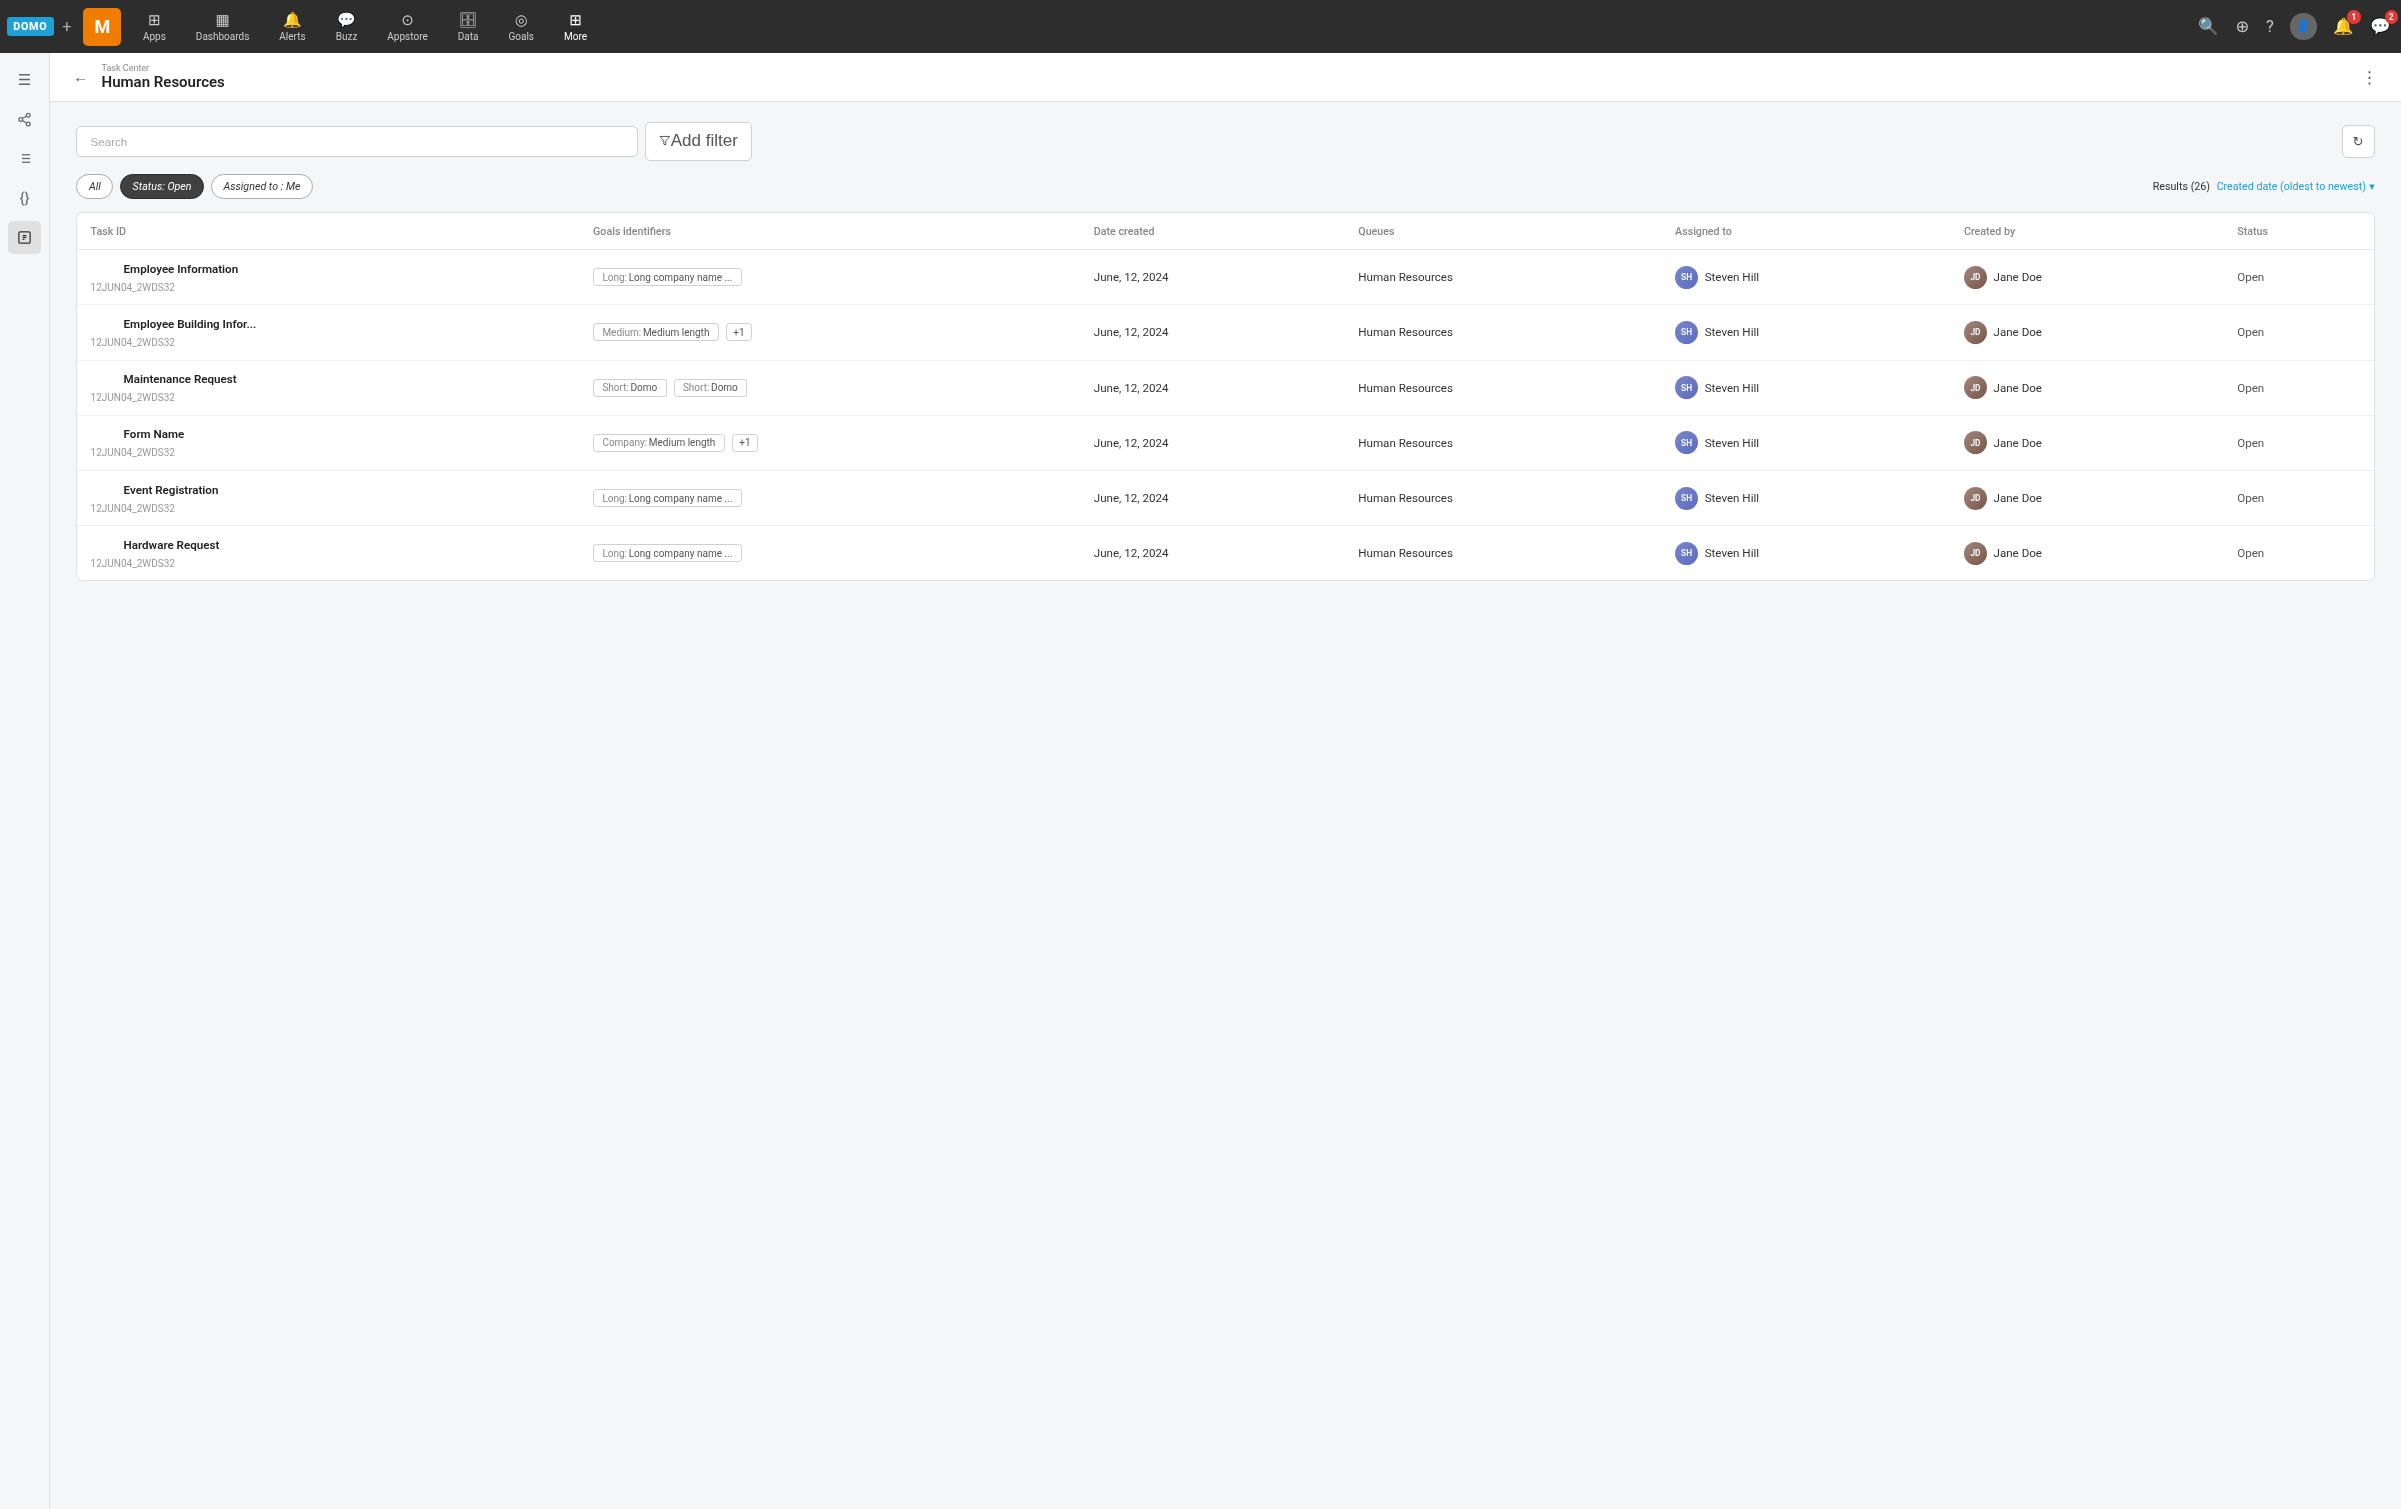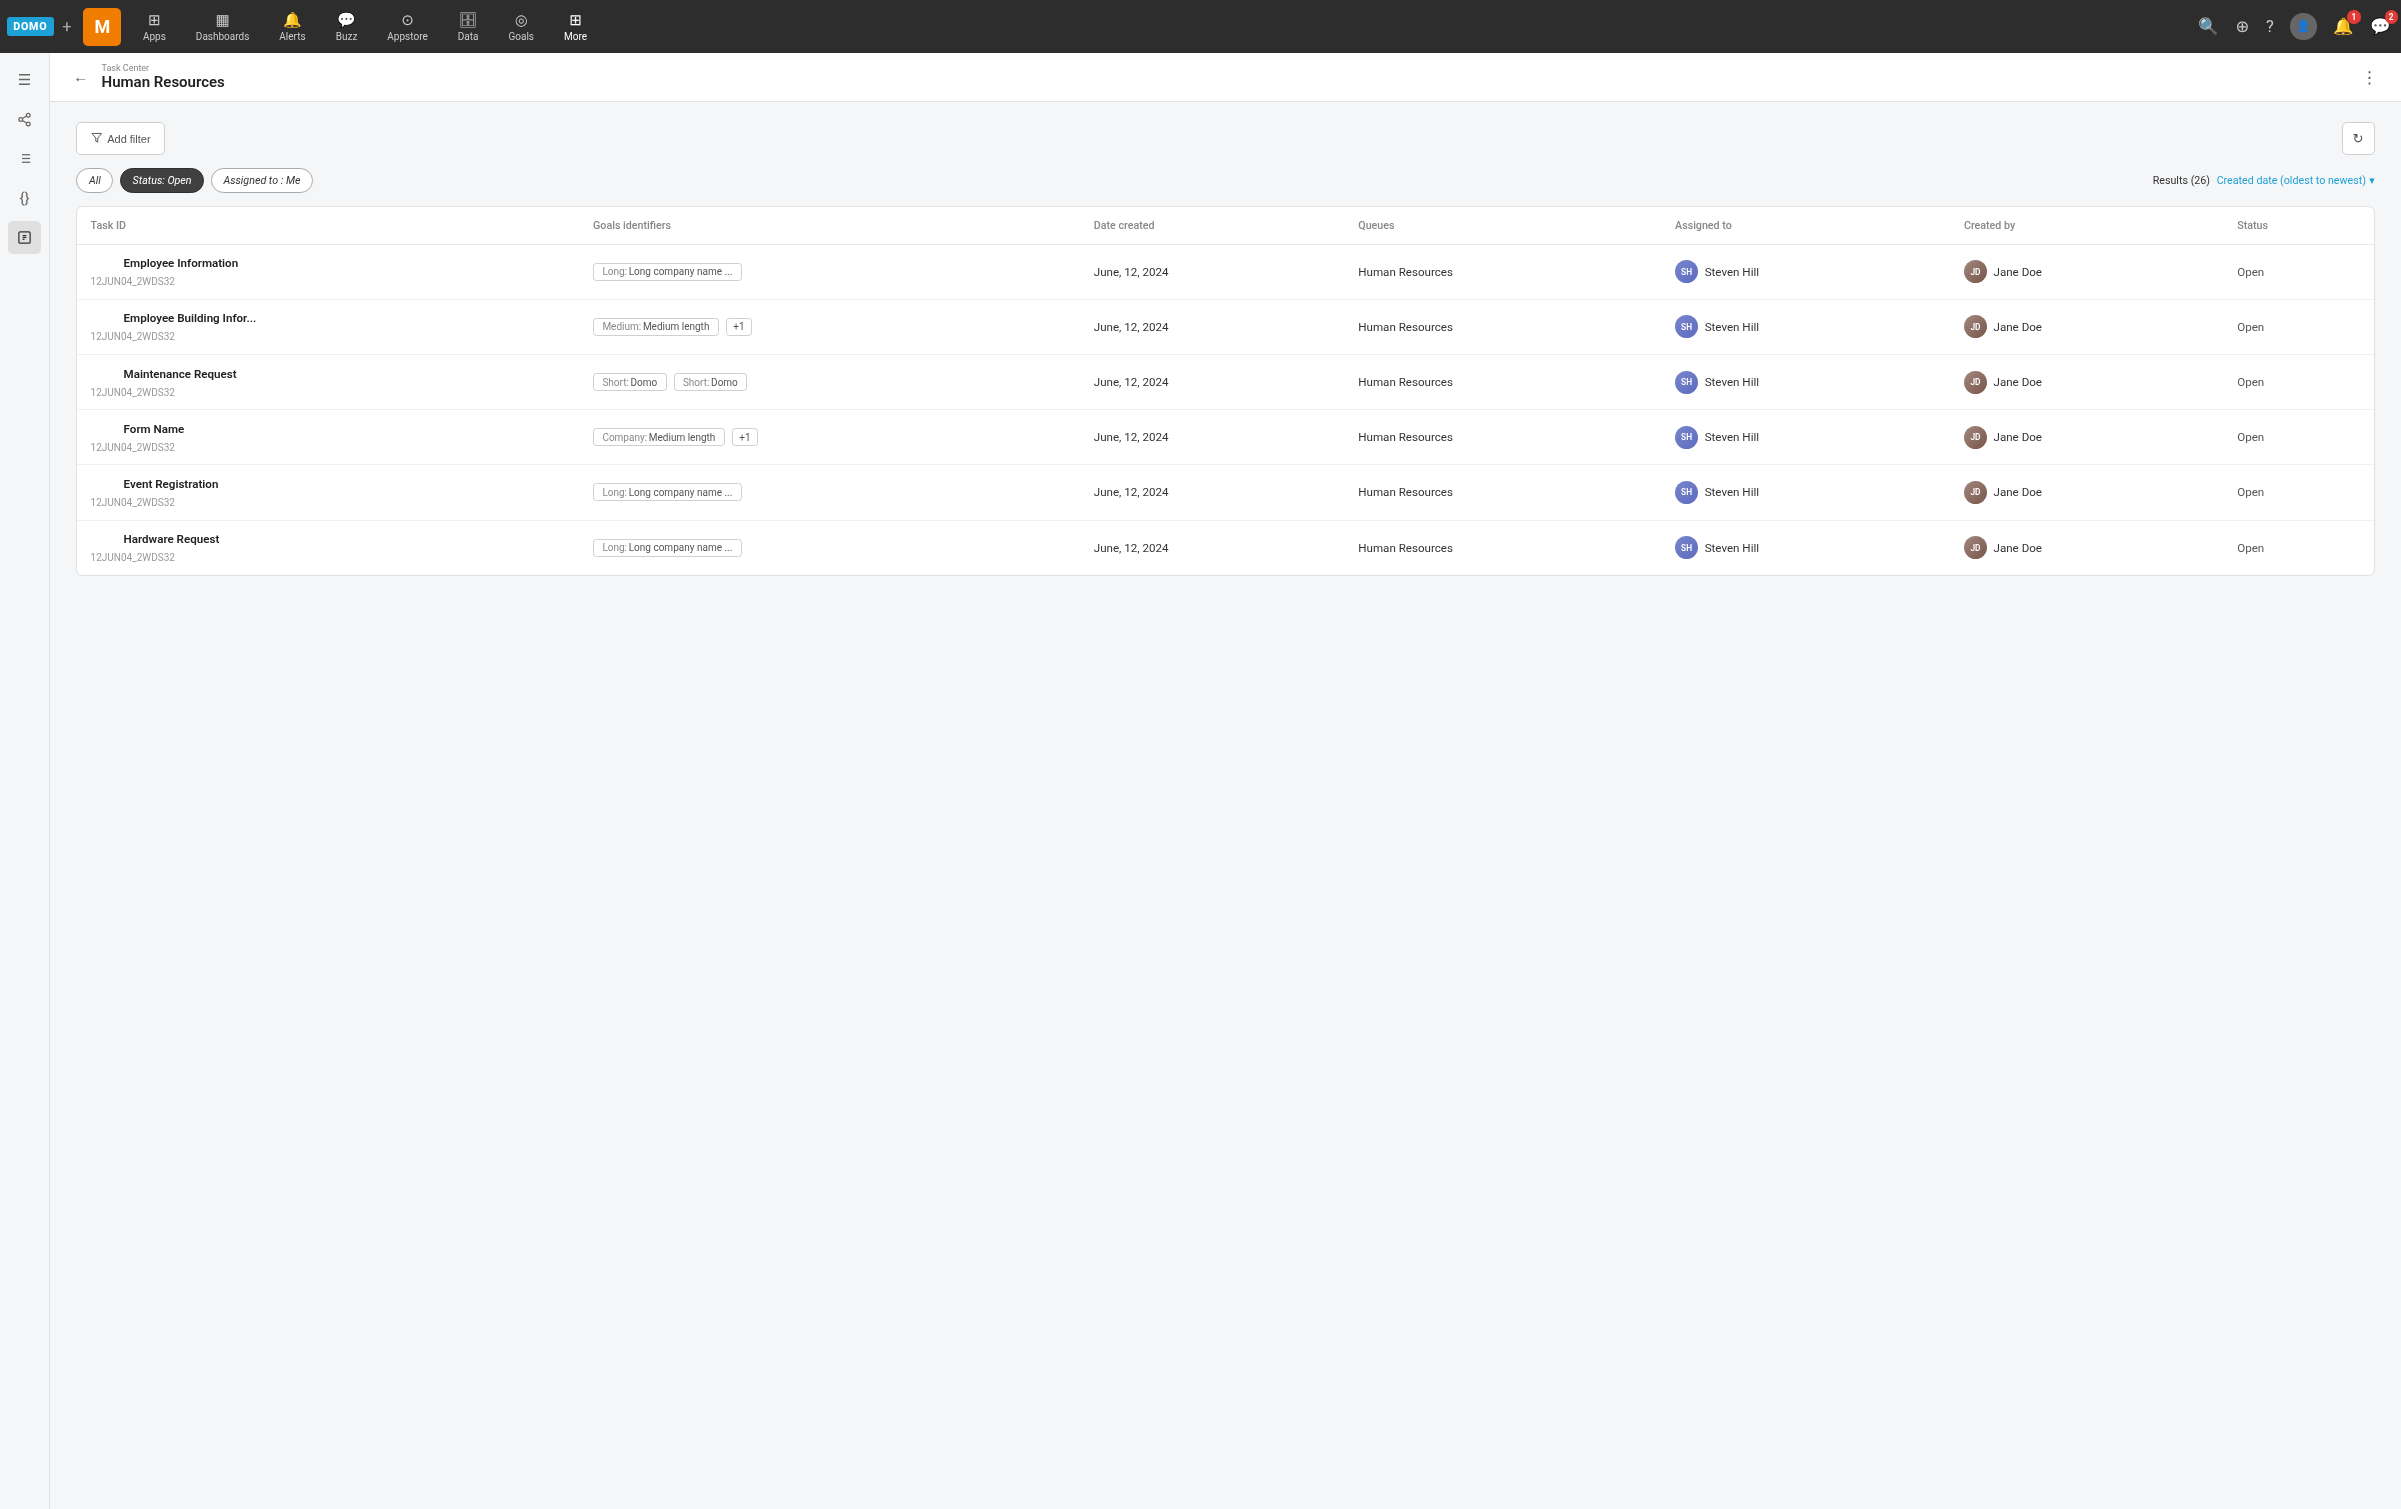--- a/index.html
+++ b/index.html
@@ -219,27 +219,26 @@
       border-radius: 5px;
       font-size: 11.6px;
       color: #333;
       background: white;
       outline: none;
     }
     .search-input::placeholder { color: #aaa; }
     .add-filter-btn {
       display: flex;
       align-items: center;
-      gap: 5px;
       padding: 8.3px 13.2px;
       border: 0.8px solid #d0d0d0;
       border-radius: 5px;
       background: white;
       color: #555;
-      font-size: 11px;
+      font-size: 17px;
       cursor: pointer;
     }
     .refresh-btn {
       width: 33px;
       height: 33px;
       border: 0.8px solid #d0d0d0;
       border-radius: 5px;
       background: white;
       display: flex;
       align-items: center;
@@ -497,20 +496,23 @@
           <span class="breadcrumb-text">Task Center</span>
           <span class="page-title">Human Resources</span>
         </div>
       </div>
       <span class="header-more-btn">⋮</span>
     </header>
 
     <main class="main-content">
 
       <div class="search-filter-bar">
+        <div class="search-input-wrap">
+          <input type="text" class="search-input" placeholder="Search" style="">
+        </div>
         <button class="add-filter-btn">
           <span>
             <svg width="11.6" height="11.6" viewBox="0 0 24 24" fill="none" stroke="currentColor" stroke-width="2">
               <polygon points="22 3 2 3 10 12.46 10 19 14 21 14 12.46 22 3"></polygon>
             </svg>
           </span>
           <span>Add filter</span>
         </button>
         <button class="refresh-btn">
           <span>↻</span>

